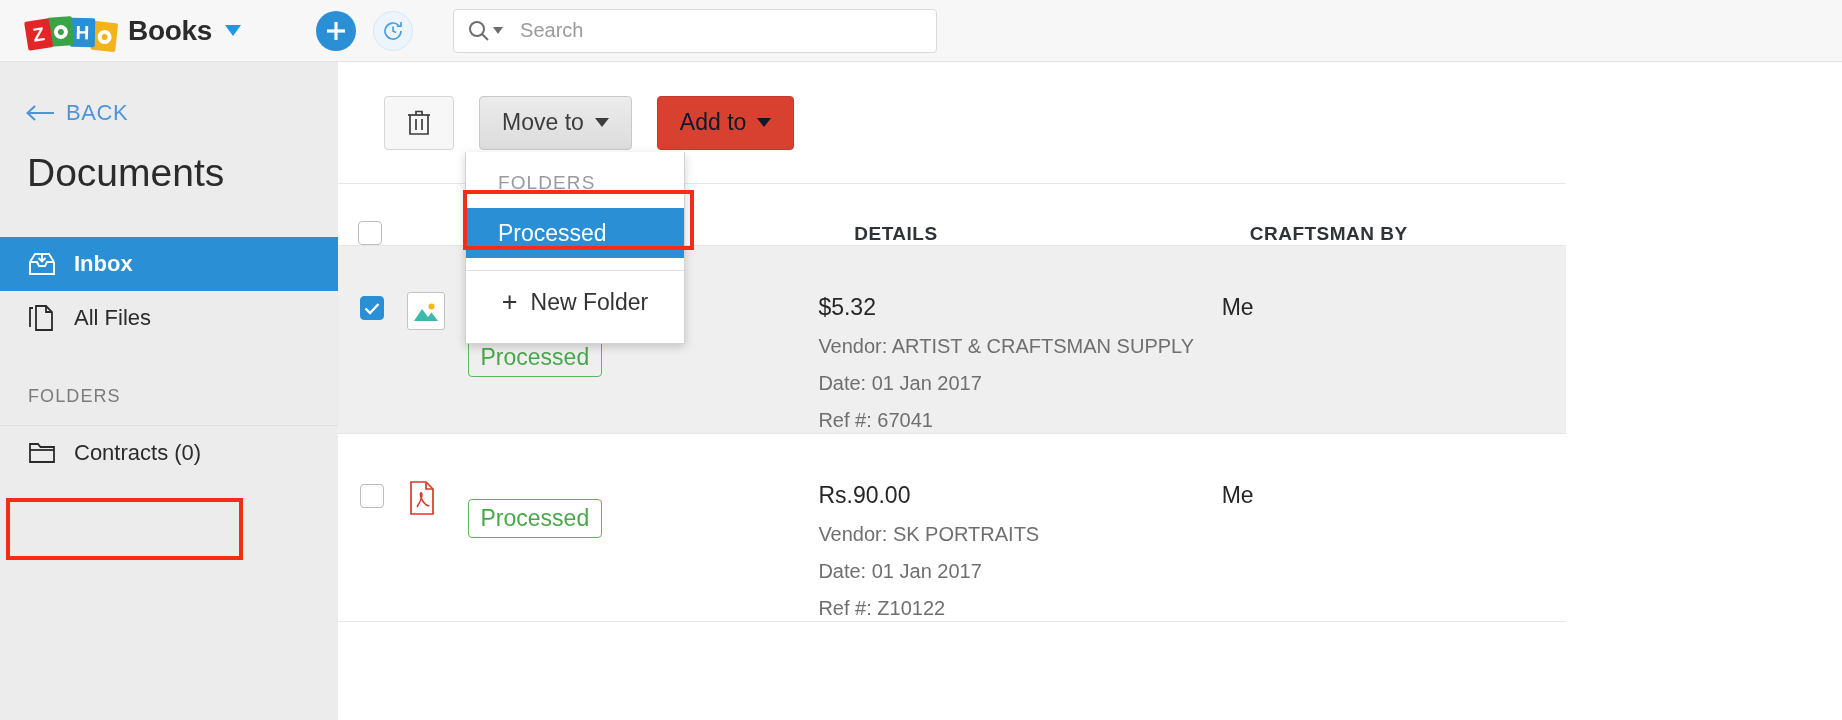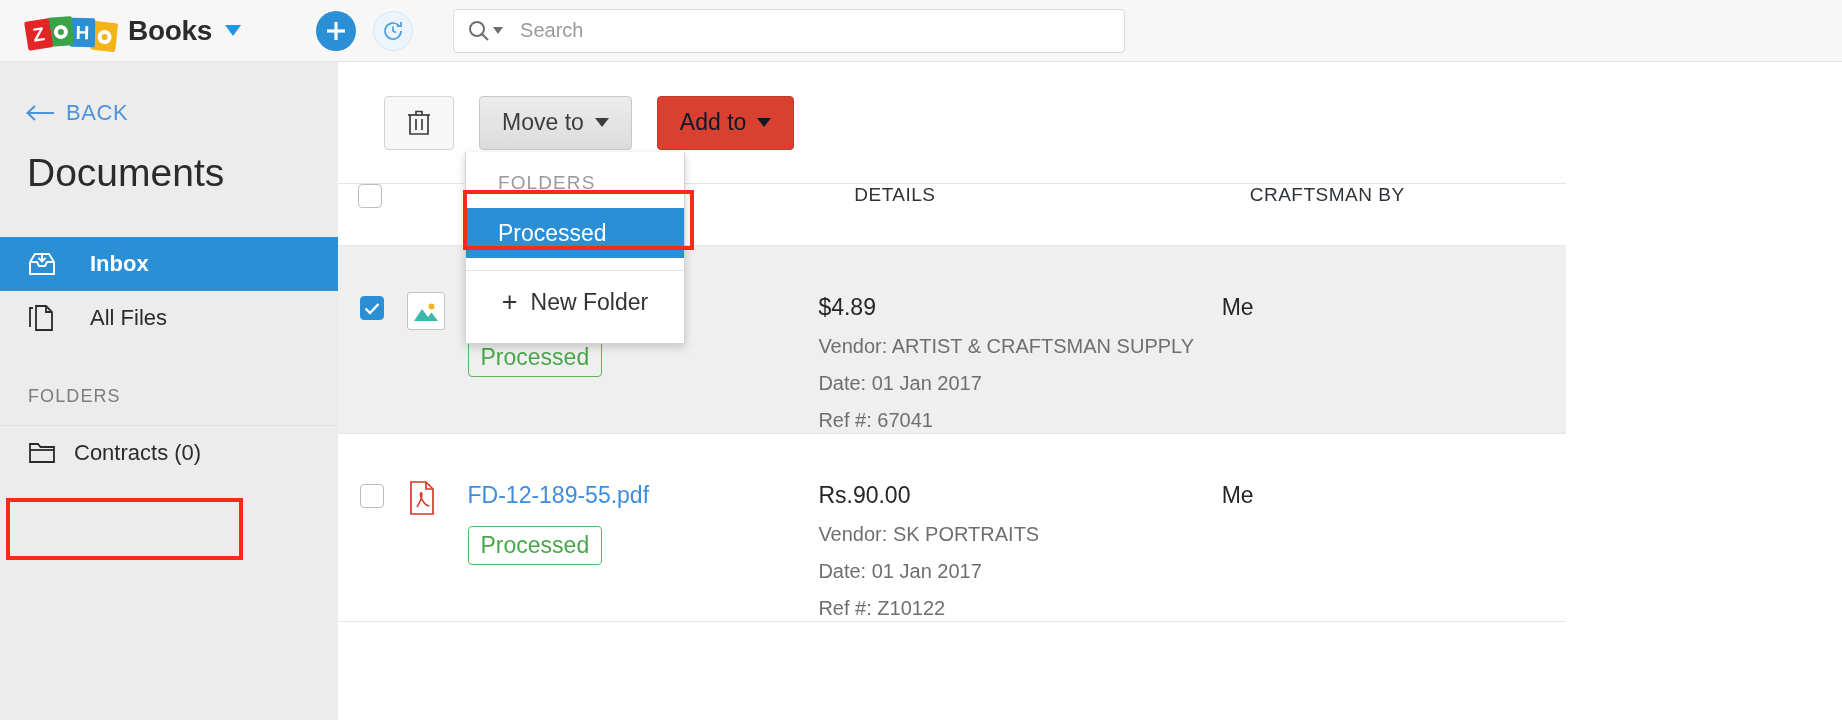--- a/index.html
+++ b/index.html
@@ -57,21 +57,21 @@
     background: #2a8fd4; margin-left: 75px;
     color: #fff;
   }
   .plus-btn svg { display:block; }
   .history-btn {
     background: #ecf5fc; margin-left: 17px;
     border: 1px solid #d4e8f7;
   }
   .searchwrap {
     margin-left: 40px;
-    width: 672px; height: 44px;
+    width: 484px; height: 44px;
     background: #fff;
     border: 1px solid #d9d9d9;
     border-radius: 4px;
     display: flex; align-items: center;
     padding: 0 14px;
   }
   .search-icon { display:flex; align-items:center; color:#6d6d6d; }
   .search-caret {
     width: 0; height: 0; margin-left: 4px;
     border-left: 5px solid transparent;
@@ -107,21 +107,21 @@
   }
   .nav { margin-top: 42px; }
   .nav-item {
     height: 54px;
     display: flex; align-items: center;
     padding-left: 28px;
     font-size: 22px; color: #2b2b2b;
     cursor: pointer;
   }
   .nav-item .nav-icon { width: 34px; display:flex; align-items:center; }
-  .nav-item .nav-label { margin-left: 28px; }
+  .nav-item .nav-label { margin-left: 12px; }
   .nav-item.active { background: #2a8fd4; color: #fff; font-weight: 600; }
   .folders-head {
     display: flex; align-items: center; justify-content: space-between;
     margin-top: 36px; padding: 0 28px 0 28px;
     height: 30px;
   }
   .folders-head .folders-label {
     font-size: 18px; color: #7c7c7c; letter-spacing: 1.1px;
   }
   .folders-add { color: #2a8fd4; display:flex; cursor:pointer; }
@@ -186,23 +186,23 @@
   .btn-caret {
     width: 0; height: 0; margin-left: 11px;
     border-left: 7px solid transparent;
     border-right: 7px solid transparent;
     border-top: 9px solid currentColor;
   }
 
   
   .thead {
     height: 62px;
-    display: flex; align-items: flex-start;
+    display: flex; align-items: flex-end;
     border-bottom: 1px solid #e6e6e6;
-    font-size: 19px; color: #2e3338; letter-spacing: 0.5px; font-weight: 400; gap: 25px;
+    font-size: 19px; color: #2e3338; letter-spacing: 0.5px; font-weight: 700; gap: 25px;
   }
   .col-check { width: 84px; display: flex; justify-content: center; }
   .col-icon { width: 74px; }
   .col-name { width: 428px; }
   .col-details { width: 492px; }
   .col-uploader { width: 420px; }
 
   .checkbox {
     width: 24px; height: 24px;
     border: 1px solid #bdbdbd; border-radius: 4px;
@@ -441,21 +441,21 @@
           <circle cx="18.5" cy="6.5" r="3" fill="#f5b61d"></circle>
           <path d="M1 21 L9 9 L15 17 L18.5 12.5 L25 21 Z" fill="#3fb8ac"></path>
         </svg>
       </span>
     </div>
     <div class="col-name">
       <div class="file-link">155729.931.jpg</div>
       <div class="status-badge">Processed</div>
     </div>
     <div class="col-details">
-      <div class="amount">$4.89</div>
+      <div class="amount">$5.32</div>
       <div class="meta">Vendor: ARTIST &amp; CRAFTSMAN SUPPLY</div>
       <div class="meta">Date: 01 Jan 2017</div>
       <div class="meta">Ref #: 67041</div>
     </div>
     <div class="col-uploader">
       <div class="uploader">Me</div>
     </div>
   </div>
 
   <div class="row">
@@ -465,21 +465,20 @@
     <div class="col-icon">
       <span>
         <svg width="30" height="36" viewBox="0 0 30 36" fill="none" stroke="#d9392c" stroke-width="1.7">
           <path d="M4 2 H19 L26 9 V34 H4 Z"></path>
           <polyline points="19,2 19,9 26,9"></polyline>
           <path d="M10 27 C14 21 16 14 14.5 13 C13 12.2 12.6 16 15.5 20.5 C18 24.4 21 26 22.5 25.6" stroke-width="1.5"></path>
         </svg>
       </span>
     </div>
     <div class="col-name">
-      <div class="file-link">FD-12-189-55.pdf</div>
       <div class="status-badge">Processed</div>
     </div>
     <div class="col-details">
       <div class="amount">Rs.90.00</div>
       <div class="meta">Vendor: SK PORTRAITS</div>
       <div class="meta">Date: 01 Jan 2017</div>
       <div class="meta">Ref #: Z10122</div>
     </div>
     <div class="col-uploader">
       <div class="uploader">Me</div>

